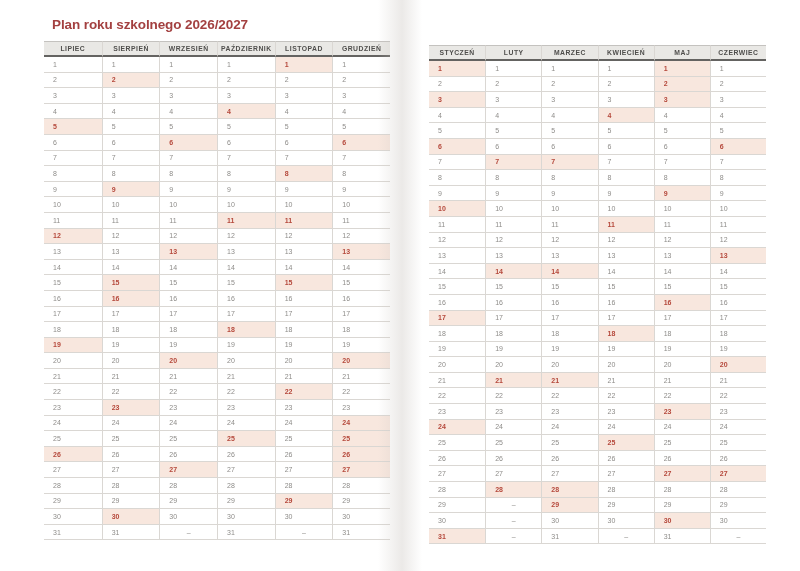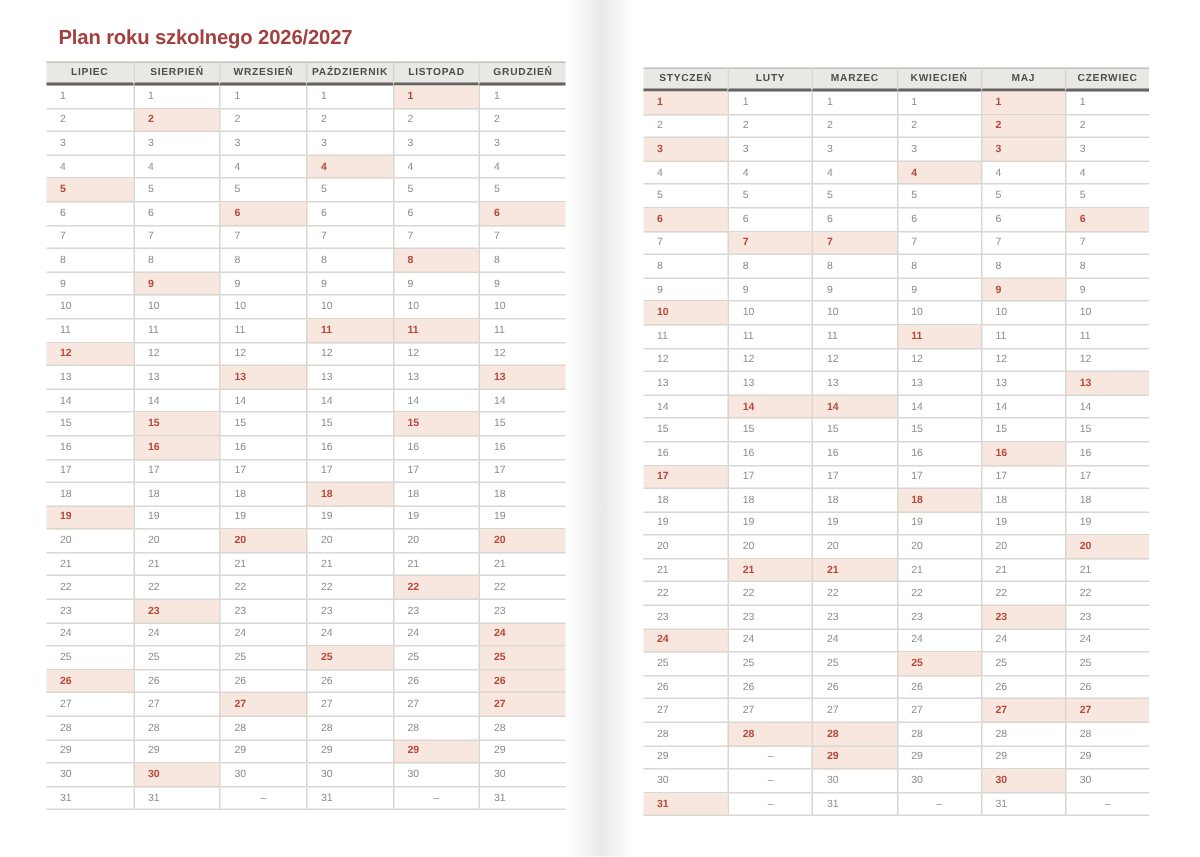--- a/index.html
+++ b/index.html
@@ -2,21 +2,21 @@
 <html><head>
 <meta charset="utf-8">
 <style>
   html,body{margin:0;padding:0}
   body{
     width:800px;height:571px;position:relative;overflow:hidden;
     background:#ffffff;
     font-family:"Liberation Sans", sans-serif;
   }
   .page{position:absolute}
-  .page-left{left:31px;top:17px;width:346px}
+  .page-left{left:44px;top:17px;width:346px}
   .page-right{left:429px;top:45px;width:337px}
 
   .title{
     margin:0 0 8px 8px;
     font-size:13.5px;font-weight:bold;line-height:16px;
     color:#a34040;letter-spacing:-0.1px;
   }
 
   .month-grid{display:grid;grid-template-columns:repeat(6,1fr);}
 

